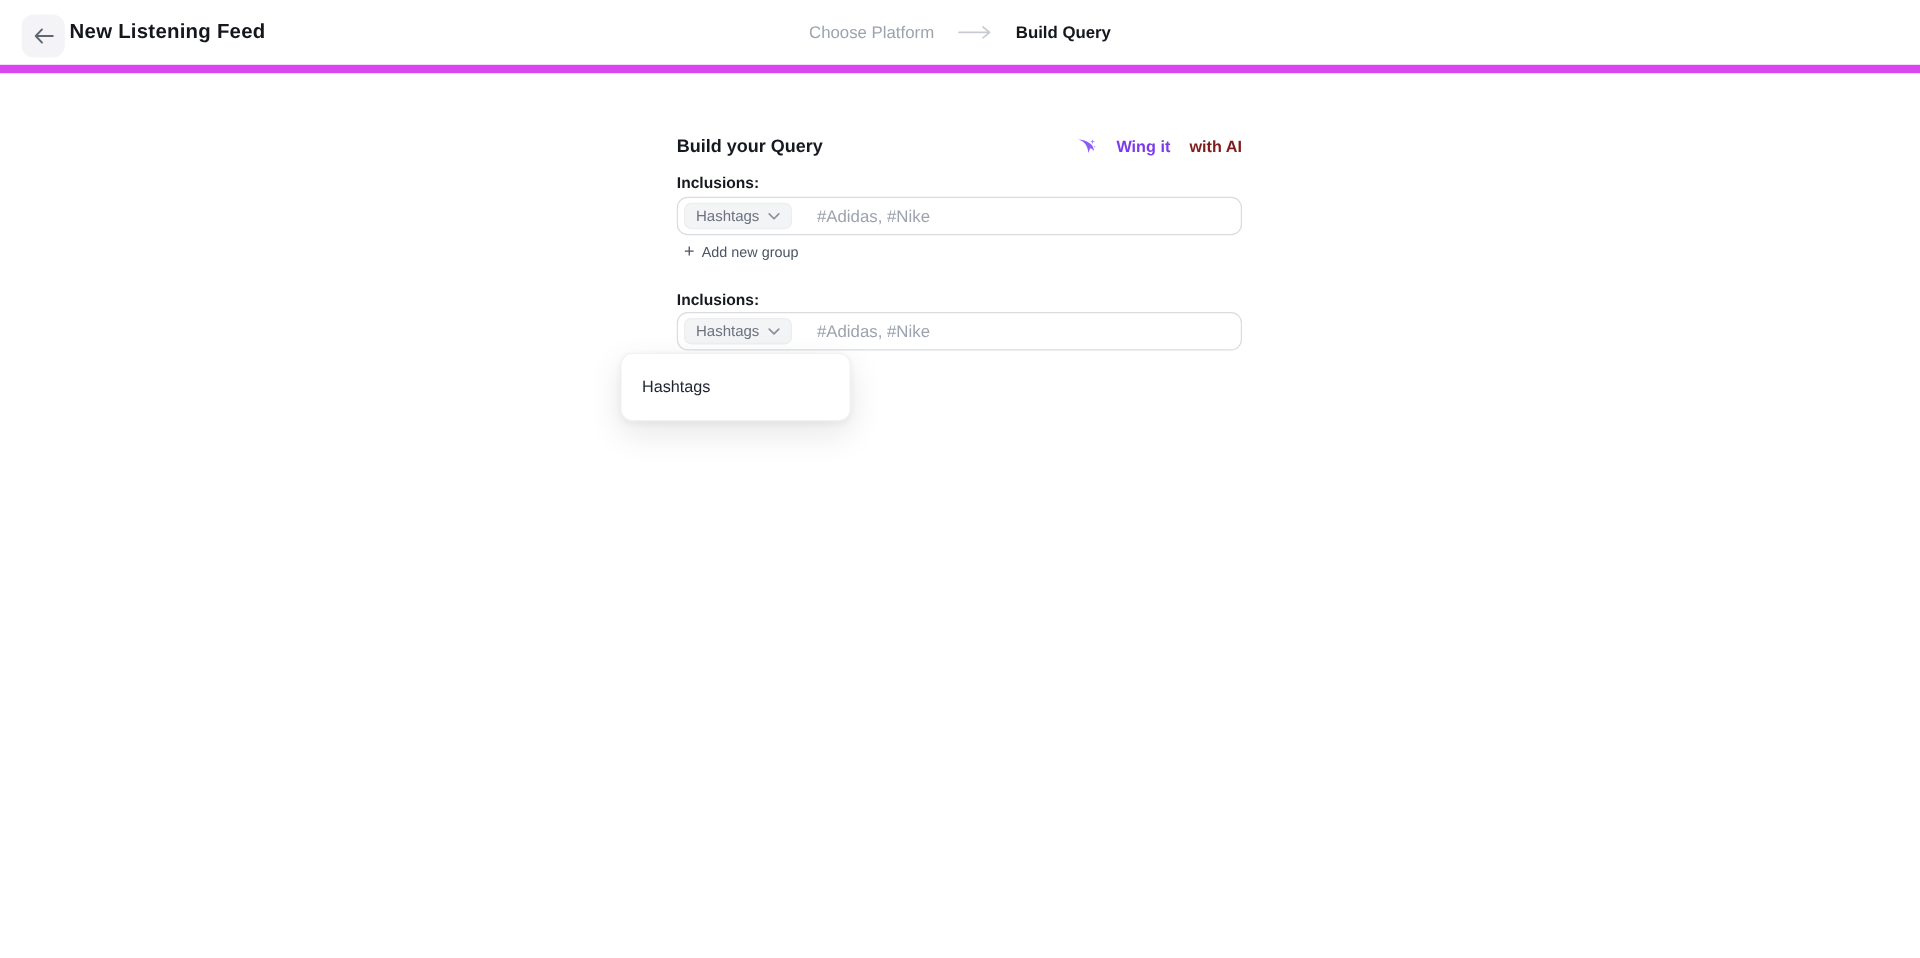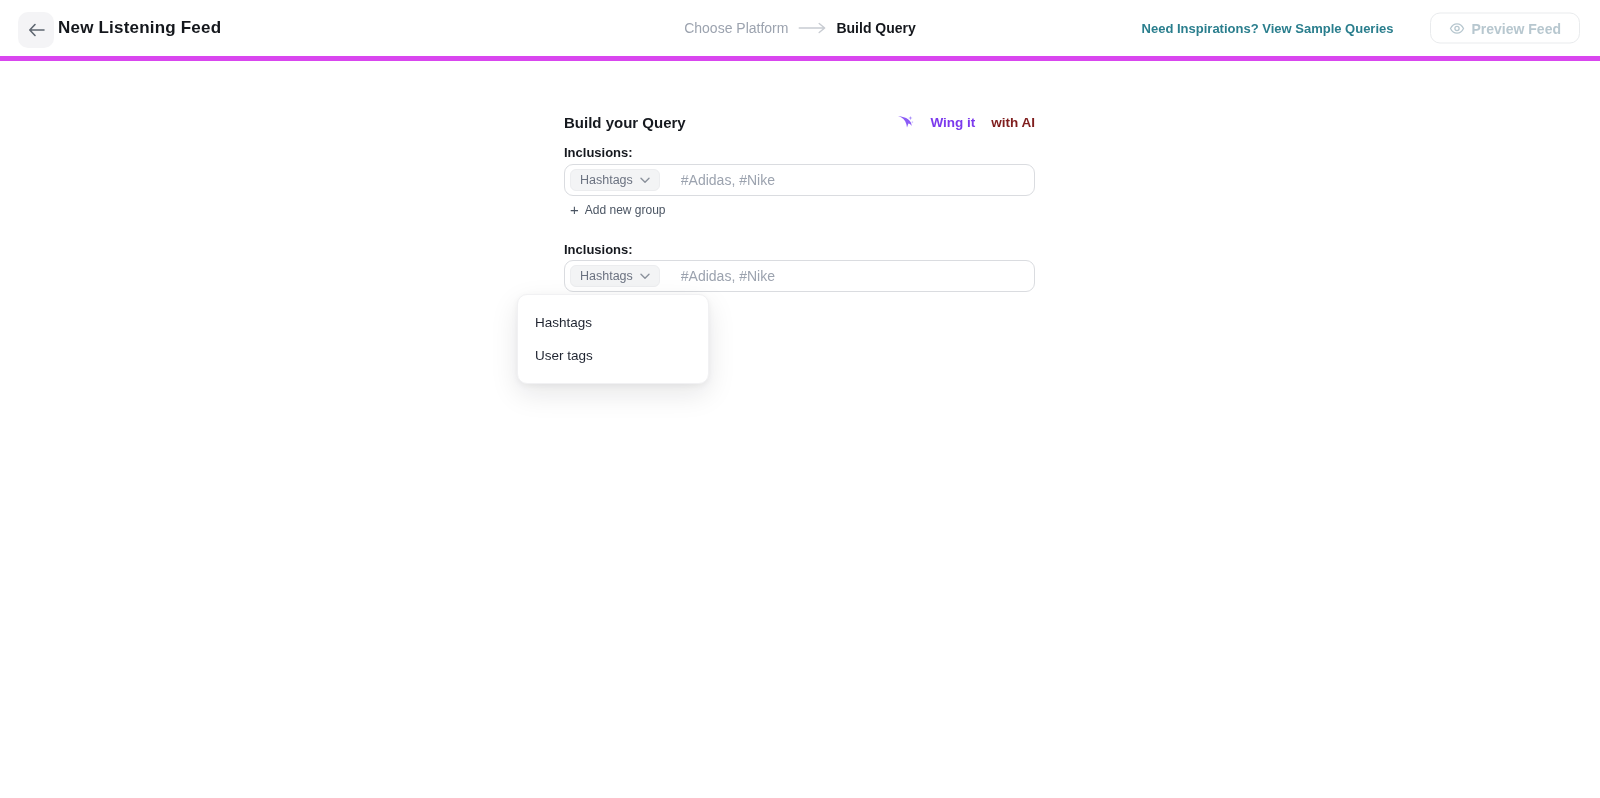--- a/index.html
+++ b/index.html
@@ -2,35 +2,35 @@
 <html><head>
 <meta charset="utf-8">
 <style>
   * { margin:0; padding:0; box-sizing:border-box; }
   html,body { width:1600px; height:798px; background:#ffffff; overflow:hidden;
               font-family:"Liberation Sans","DejaVu Sans",sans-serif; }
 
   
   .header {
     position:relative; height:61px; background:#ffffff;
-    border-bottom:5px solid #d946ef;
+    border-bottom:7px solid #d946ef;
     display:flex; align-items:center;
   }
   .back-btn {
     position:absolute; left:18px; top:12px; width:36px; height:36px;
     background:#F4F4F6; border:none; border-radius:10px;
     display:flex; align-items:center; justify-content:center; cursor:pointer;
   }
   .page-title {
     position:absolute; left:58px; top:50%; transform:translateY(-50%);
     font-size:17px; font-weight:700; color:#14171C; letter-spacing:.2px;
   }
   .steps {
     position:absolute; left:50%; top:50%; transform:translate(-50%,-50%);
-    display:flex; align-items:center; gap:10px; white-space:nowrap;
+    display:flex; align-items:center; gap:20px; white-space:nowrap;
   }
   .step-inactive { font-size:14px; color:#9CA3AF; }
   .step-active   { font-size:14px; color:#14171C; font-weight:700; }
   .header-right {
     position:absolute; right:20px; top:50%; transform:translateY(-50%);
     display:flex; align-items:center; gap:36px;
   }
   .inspire-link {
     font-size:13px; font-weight:600; color:#2A7E8D; cursor:pointer; text-decoration:none;
   }
@@ -119,32 +119,20 @@
   <div class="steps">
     <span class="step-inactive">Choose Platform</span>
     <span>
       <svg width="28" height="12" viewBox="0 0 28 12" fill="none">
         <path d="M1 6 H26 M21 1.5 L26.5 6 L21 10.5" stroke="#C8CCD2" stroke-width="1.4" stroke-linecap="round" stroke-linejoin="round"></path>
       </svg>
     </span>
     <span class="step-active">Build Query</span>
   </div>
 
-  <div class="header-right">
-    <a class="inspire-link">Need Inspirations? View Sample Queries</a>
-    <button class="preview-btn" disabled="">
-      <span>
-        <svg width="16" height="14" viewBox="0 0 16 14" fill="none">
-          <path d="M1.5 7 C3 3.9 5.3 2.3 8 2.3 C10.7 2.3 13 3.9 14.5 7 C13 10.1 10.7 11.7 8 11.7 C5.3 11.7 3 10.1 1.5 7 Z" stroke="#B7C7CF" stroke-width="1.3"></path>
-          <circle cx="8" cy="7" r="2.1" stroke="#B7C7CF" stroke-width="1.3"></circle>
-        </svg>
-      </span>
-      <span>Preview Feed</span>
-    </button>
-  </div>
 </div>
 
 <div class="main">
 
   <div class="builder-head">
     <div class="builder-title">Build your Query</div>
     <div class="ai-link">
       <span>
         <svg width="17" height="16" viewBox="0 0 17 16" fill="none">
           <path d="M1 1 C5.5 2.2 8.2 4.8 9.4 9.2 L10 12.5 L11.4 8.6 C12.8 8.8 13.9 9.6 14.6 11 C14.9 5.6 9.5 1.8 1 1 Z" fill="#8B5CF6"></path>
@@ -185,16 +173,15 @@
         <svg width="10" height="7" viewBox="0 0 10 7" fill="none">
           <path d="M1 1.3 L5 5.3 L9 1.3" stroke="#8A919B" stroke-width="1.4" stroke-linecap="round" stroke-linejoin="round"></path>
         </svg>
       </span>
     </div>
     <input class="tag-input" type="text" placeholder="#Adidas, #Nike" style="">
   </div>
 
   <div class="dropdown-menu">
     <div class="dropdown-item">Hashtags</div>
-    <div class="dropdown-item">User tags</div>
   </div>
 
 </div>
 
 </body></html>

